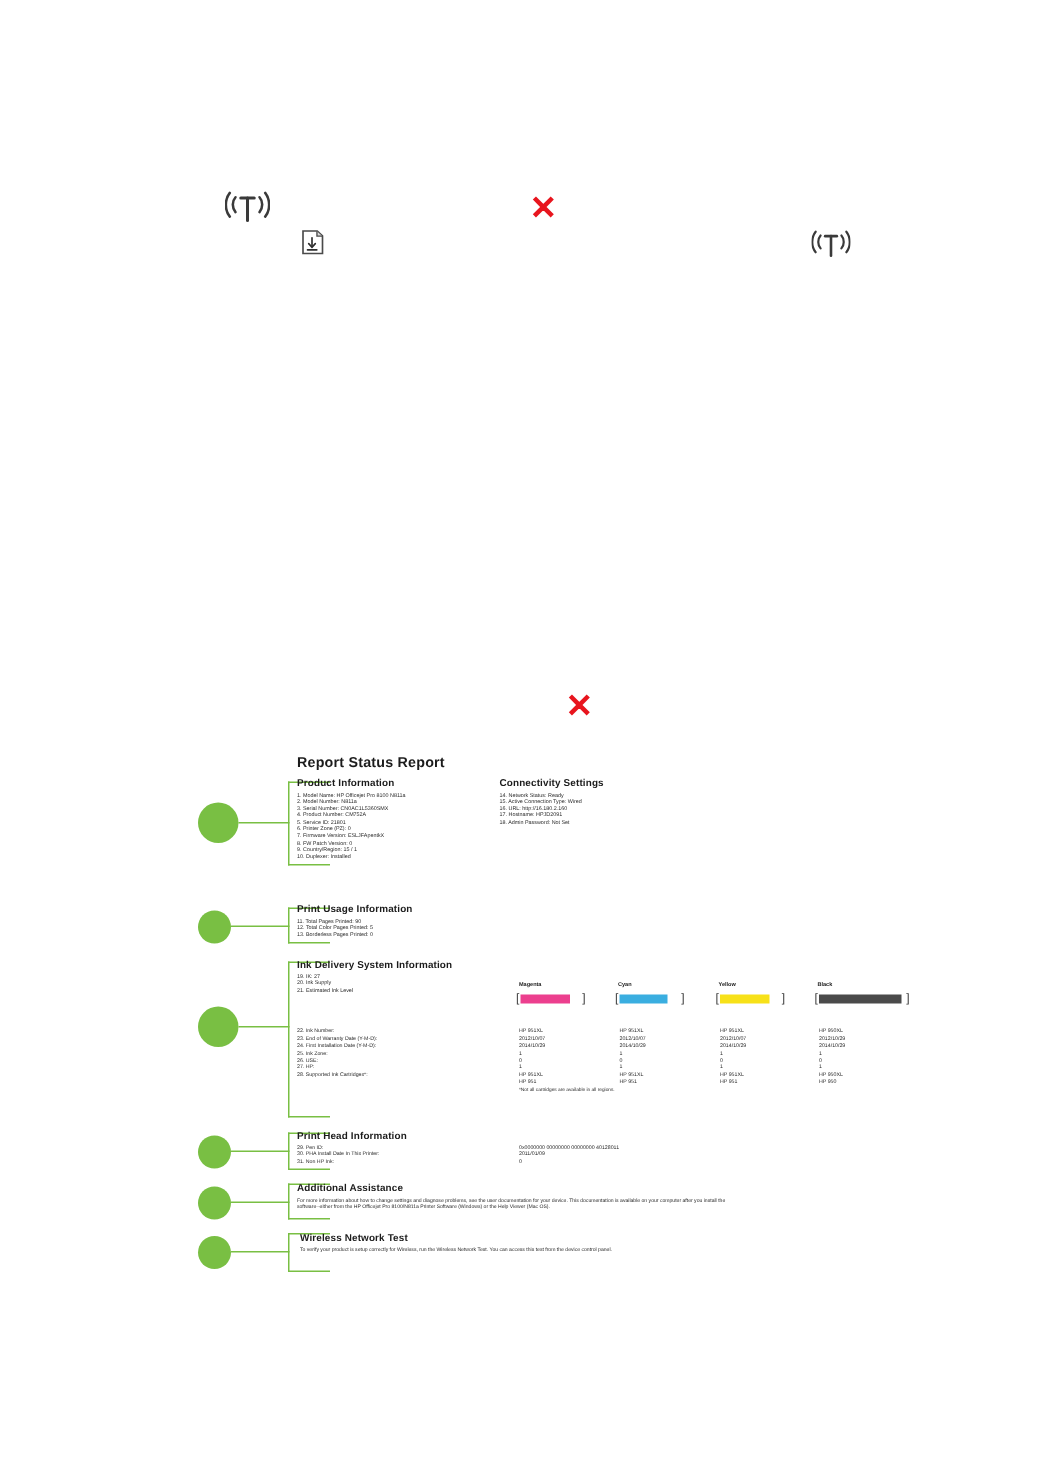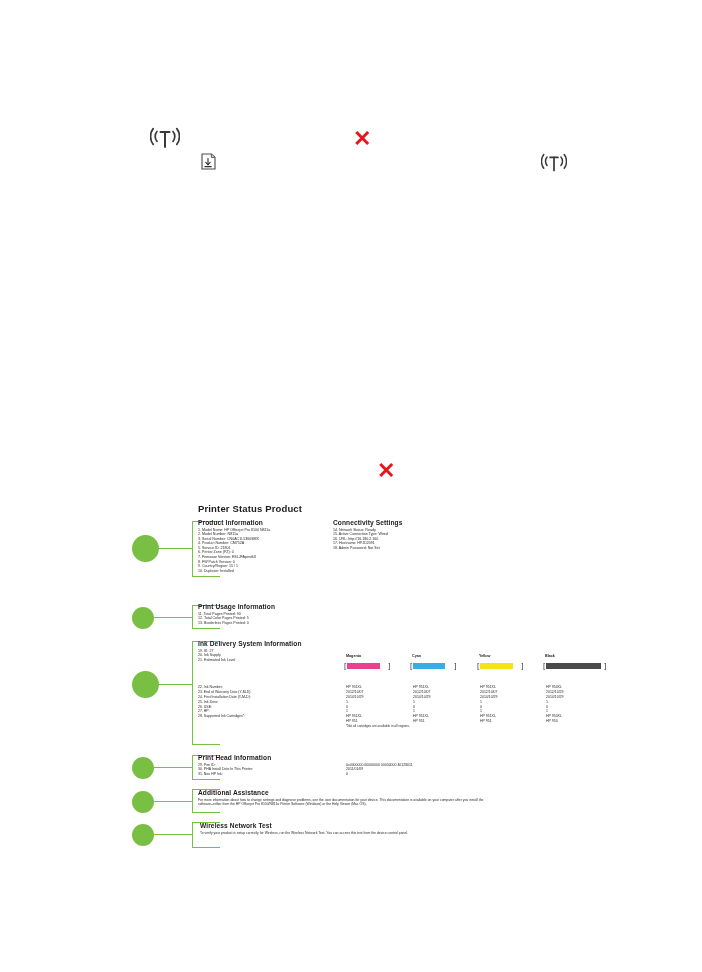--- a/index.html
+++ b/index.html
@@ -187,21 +187,21 @@
     </g>
   </svg>
 </div>
 
 <div class="x-mark" style="left:353px; top:128px; font-size:22px;">✕</div>
 
 <div class="x-mark" style="left:377px; top:460px; font-size:22px;">✕</div>
 
 <div id="report-sheet"></div>
 
-<div class="report-title">Printer Status Product</div>
+<div class="report-title">Report Status Report</div>
 
 <div class="callout" style="left:132px; top:521px;">
   <div class="dot" style="top:14px; width:27px; height:27px;"></div>
   <div class="stem" style="left:27px; top:27px; width:34px;"></div>
   <div class="spine" style="left:60px; top:0px; height:56px;"></div>
   <div class="arm" style="left:60px; top:0px; width:28px;"></div>
   <div class="arm" style="left:60px; top:55px; width:28px;"></div>
 </div>
 
 <div class="callout" style="left:132px; top:604px;">

